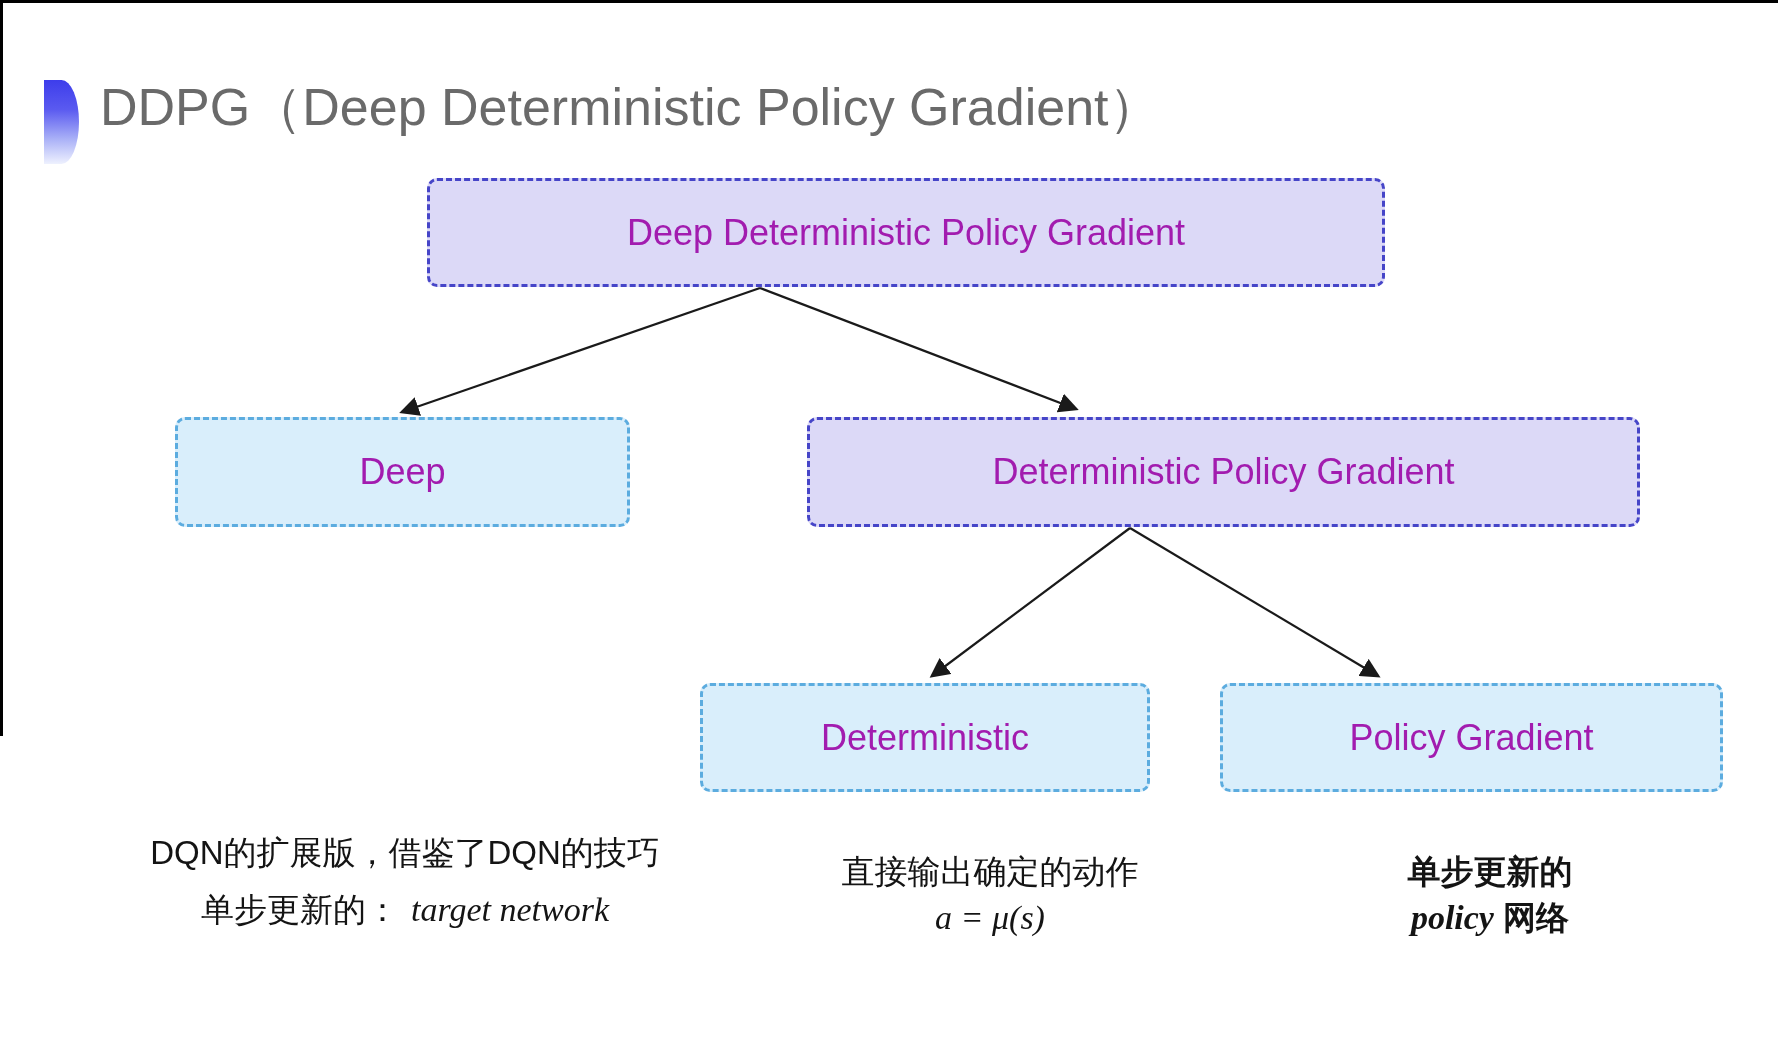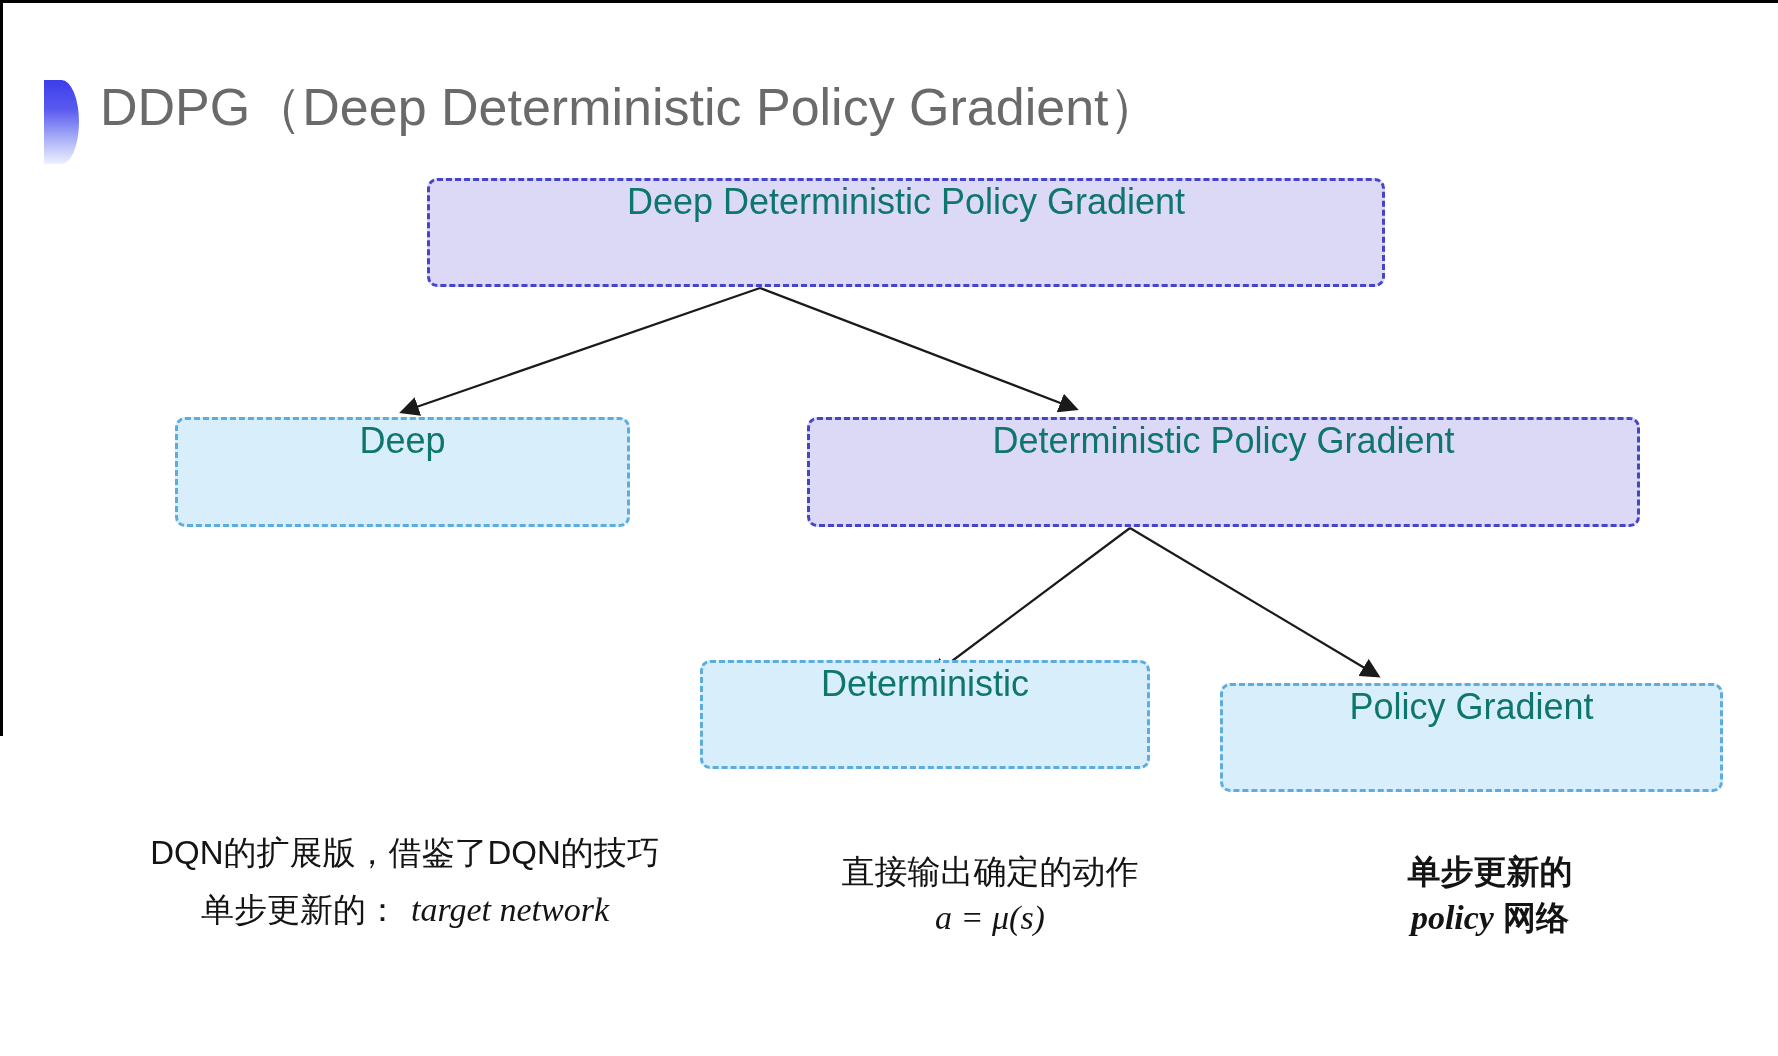--- a/index.html
+++ b/index.html
@@ -22,31 +22,31 @@
   }
   .page-title{
     position:absolute;left:100px;top:76px;width:1600px;
     font-size:52px;line-height:62px;color:#6a6a6a;
     letter-spacing:0px;white-space:nowrap;
   }
 
   
   .node{
     position:absolute;
-    display:flex;justify-content:center;
+    display:flex;align-items:center;justify-content:center;
     border-radius:10px;
-    font-size:36px;color:#0f766e;
+    font-size:36px;color:#a21caf;
     text-align:center;
   }
   .node-purple{background:#dcd9f7;border:3px dashed #4645c8;}
   .node-cyan{background:#d9eefb;border:3px dashed #5cacdf;}
   .node-root{left:427px;top:178px;width:952px;height:103px;}
   .node-deep{left:175px;top:417px;width:449px;height:104px;}
   .node-dpg{left:807px;top:417px;width:827px;height:104px;}
-  .node-det{left:700px;top:660px;width:444px;height:103px;}
+  .node-det{left:700px;top:683px;width:444px;height:103px;}
   .node-pg{left:1220px;top:683px;width:497px;height:103px;}
 
   
   .arrows{position:absolute;left:0;top:0;width:1778px;height:1056px;pointer-events:none;}
 
   
   .note{position:absolute;color:#141414;text-align:center;}
   .note-line{font-size:33px;line-height:40px;white-space:nowrap;}
   .note-dqn{left:110px;top:833px;width:590px;}
   .note-dqn .note-line{margin-bottom:17px;}

